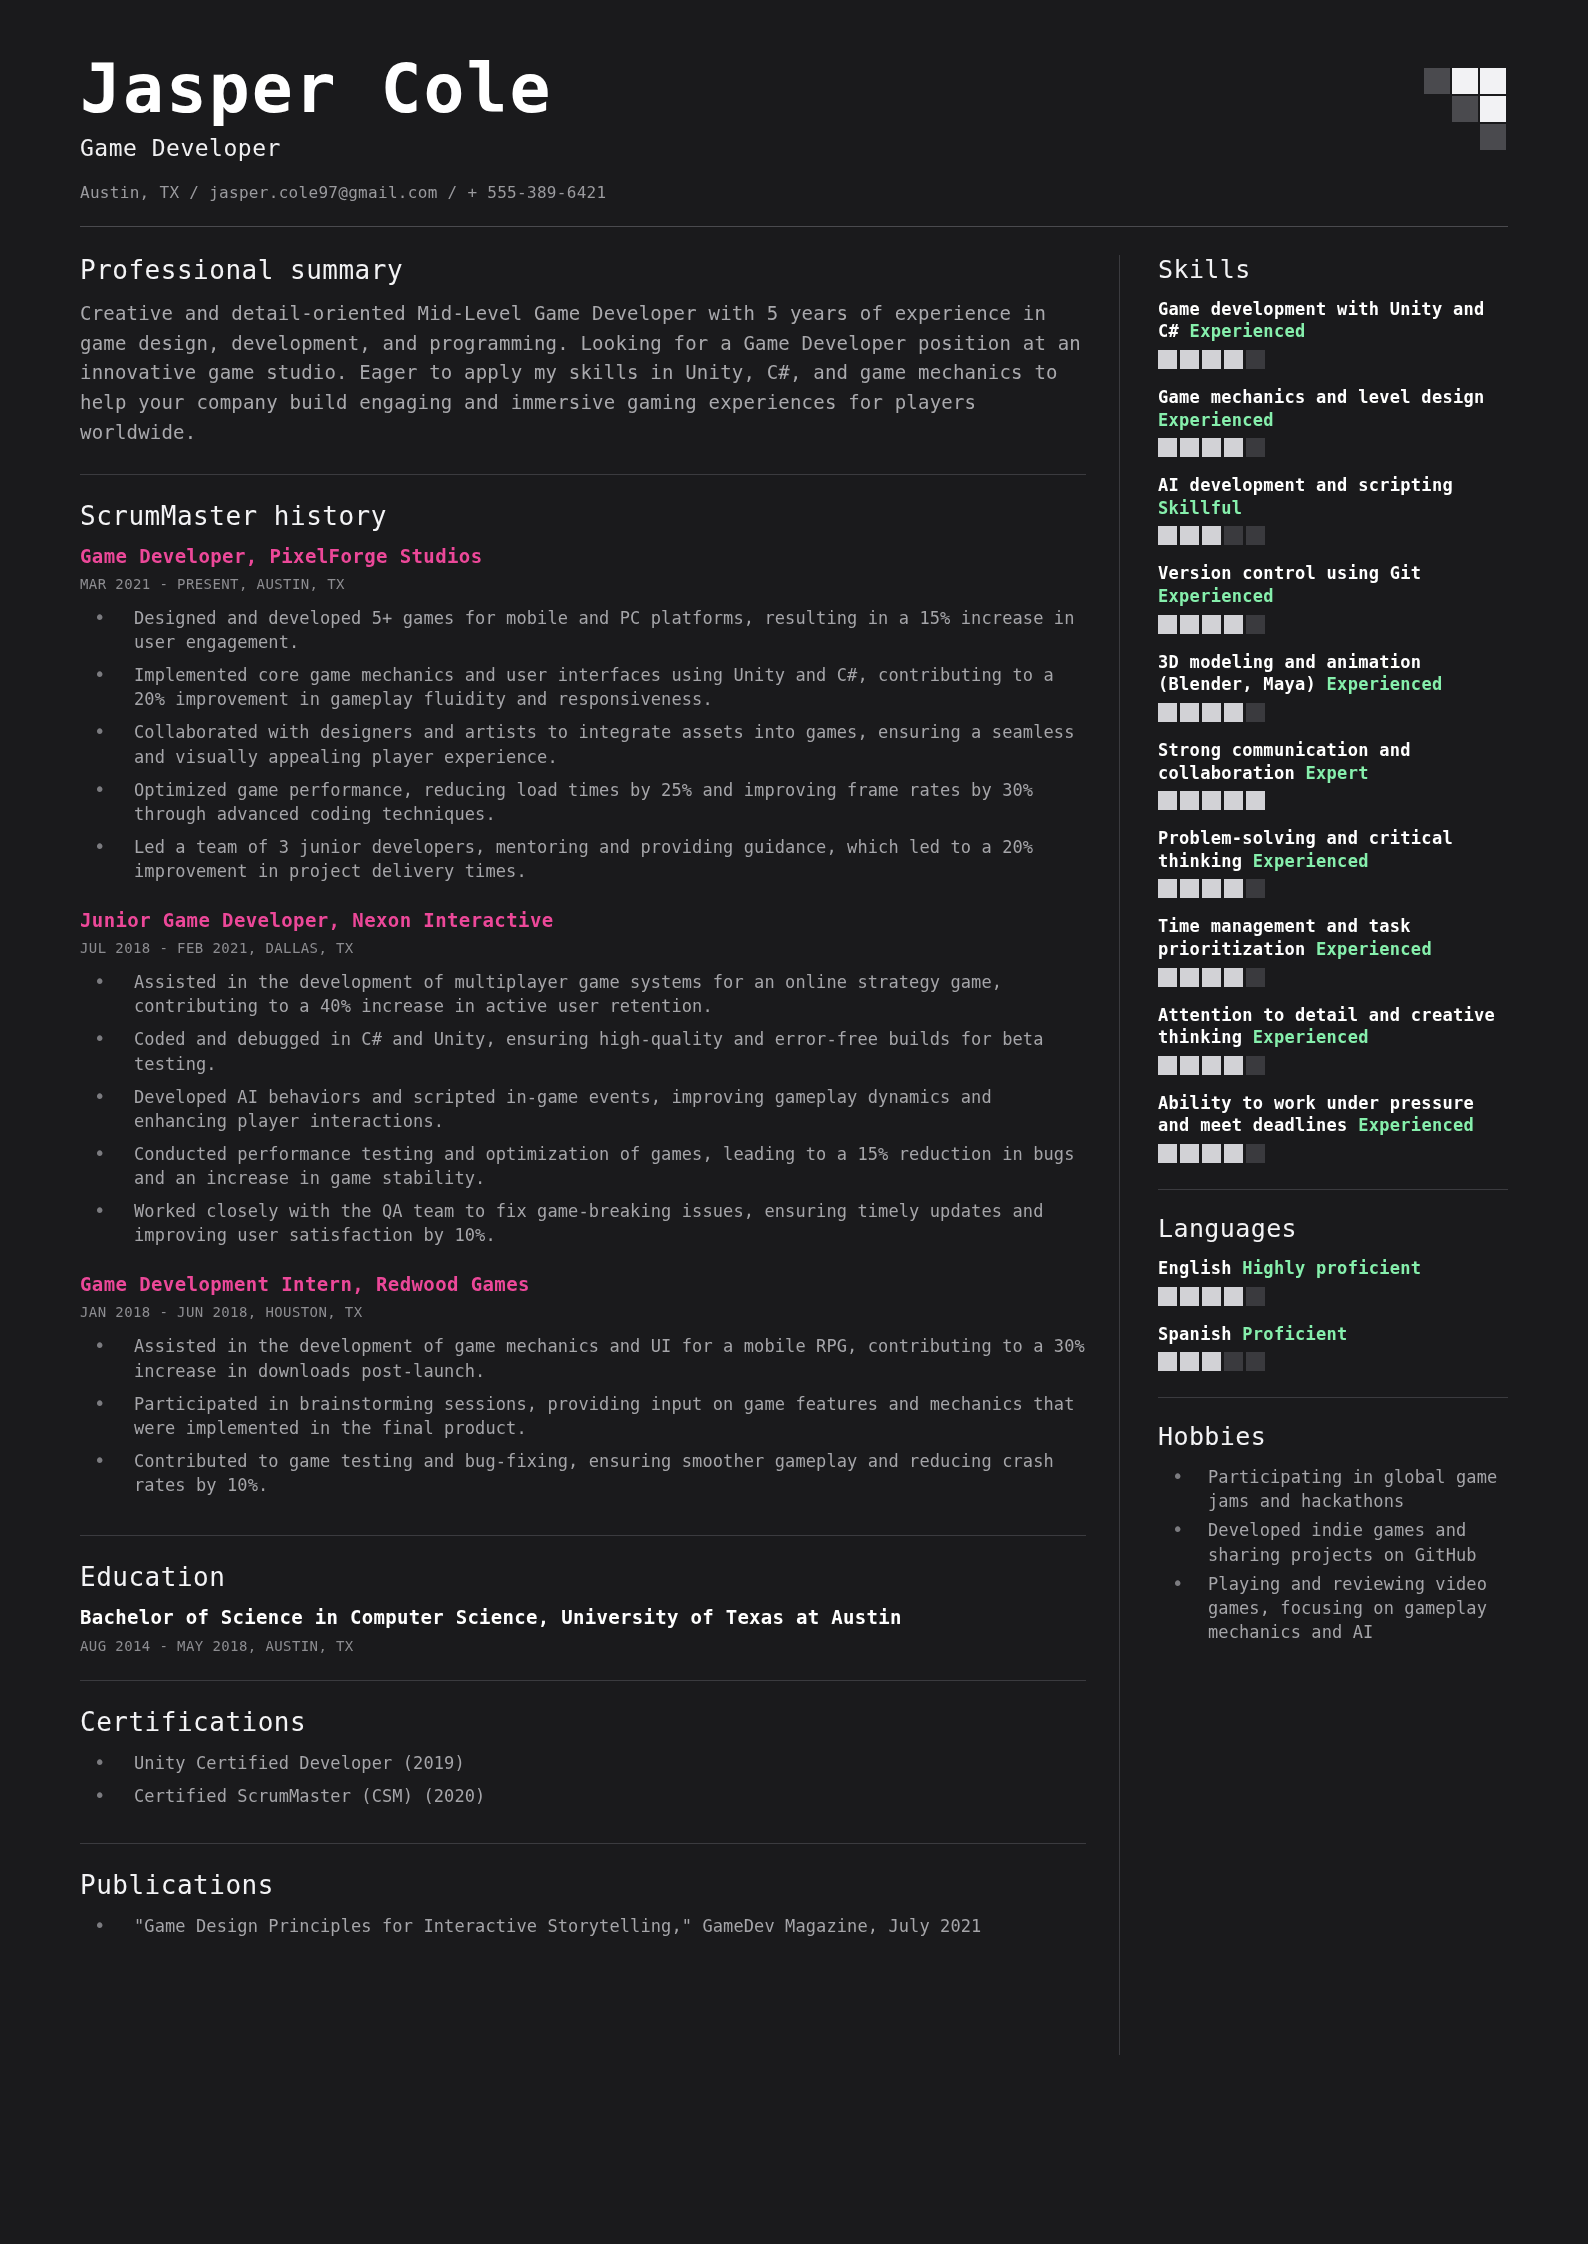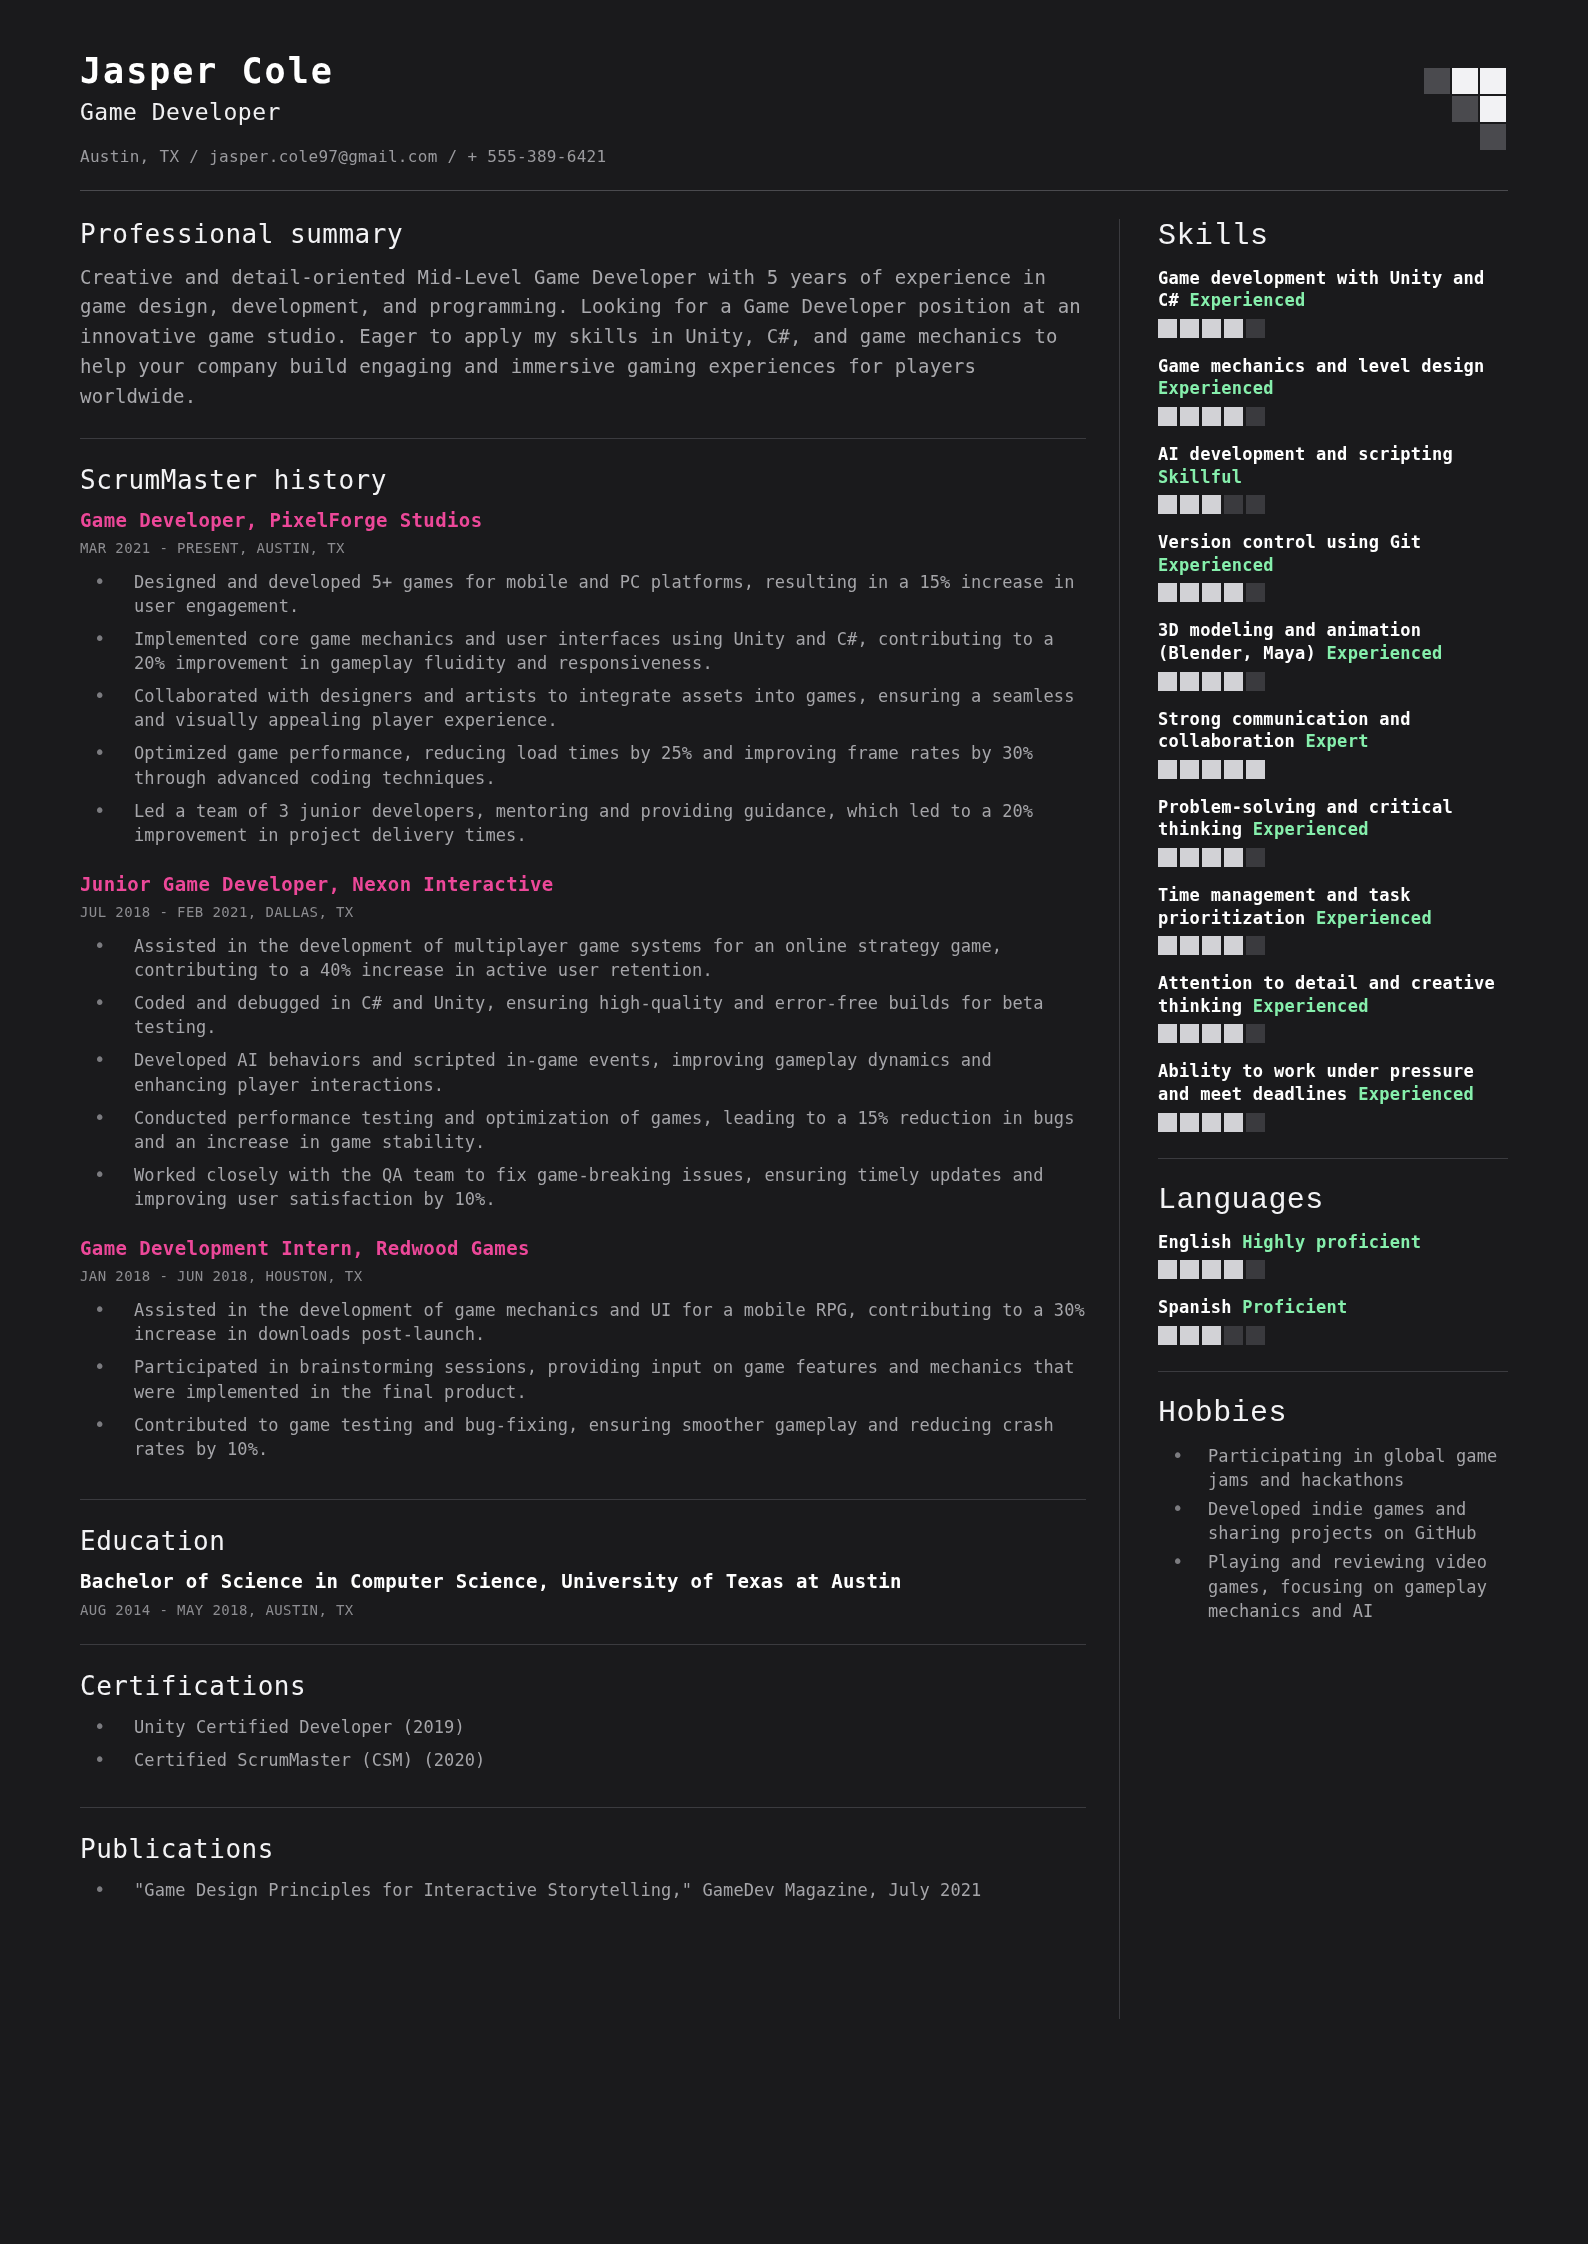--- a/index.html
+++ b/index.html
@@ -20,21 +20,21 @@
     position: relative;
   }
 
   
   .header {
     padding-top: 52px;
     position: relative;
   }
 
   .name {
-    font-size: 35px;
+    font-size: 68px;
     font-weight: bold;
     letter-spacing: 2px;
     color: #ffffff;
     line-height: 1.1;
   }
 
   .job-title {
     font-size: 23px;
     color: #f0f0f2;
     margin-top: 8px;
@@ -165,26 +165,25 @@
     letter-spacing: 0.4px;
   }
 
   
   .side-sec { padding-bottom: 24px; }
   .side-sec + .side-sec {
     border-top: 1px solid #3b3b3f;
     padding-top: 24px;
   }
   .side-title {
-    font-size: 30px;
+    font-size: 25px;
     color: #f3f3f5;
     margin-bottom: 14px;
     letter-spacing: 0.4px;
     font-weight: normal;
-    font-family: Liberation Mono, monospace;
   }
 
   .skill { margin-bottom: 17px; }
   .skill:last-child { margin-bottom: 2px; }
 
   .skill-label {
     font-size: 17px;
     font-weight: bold;
     color: #ffffff;
     line-height: 1.33;

